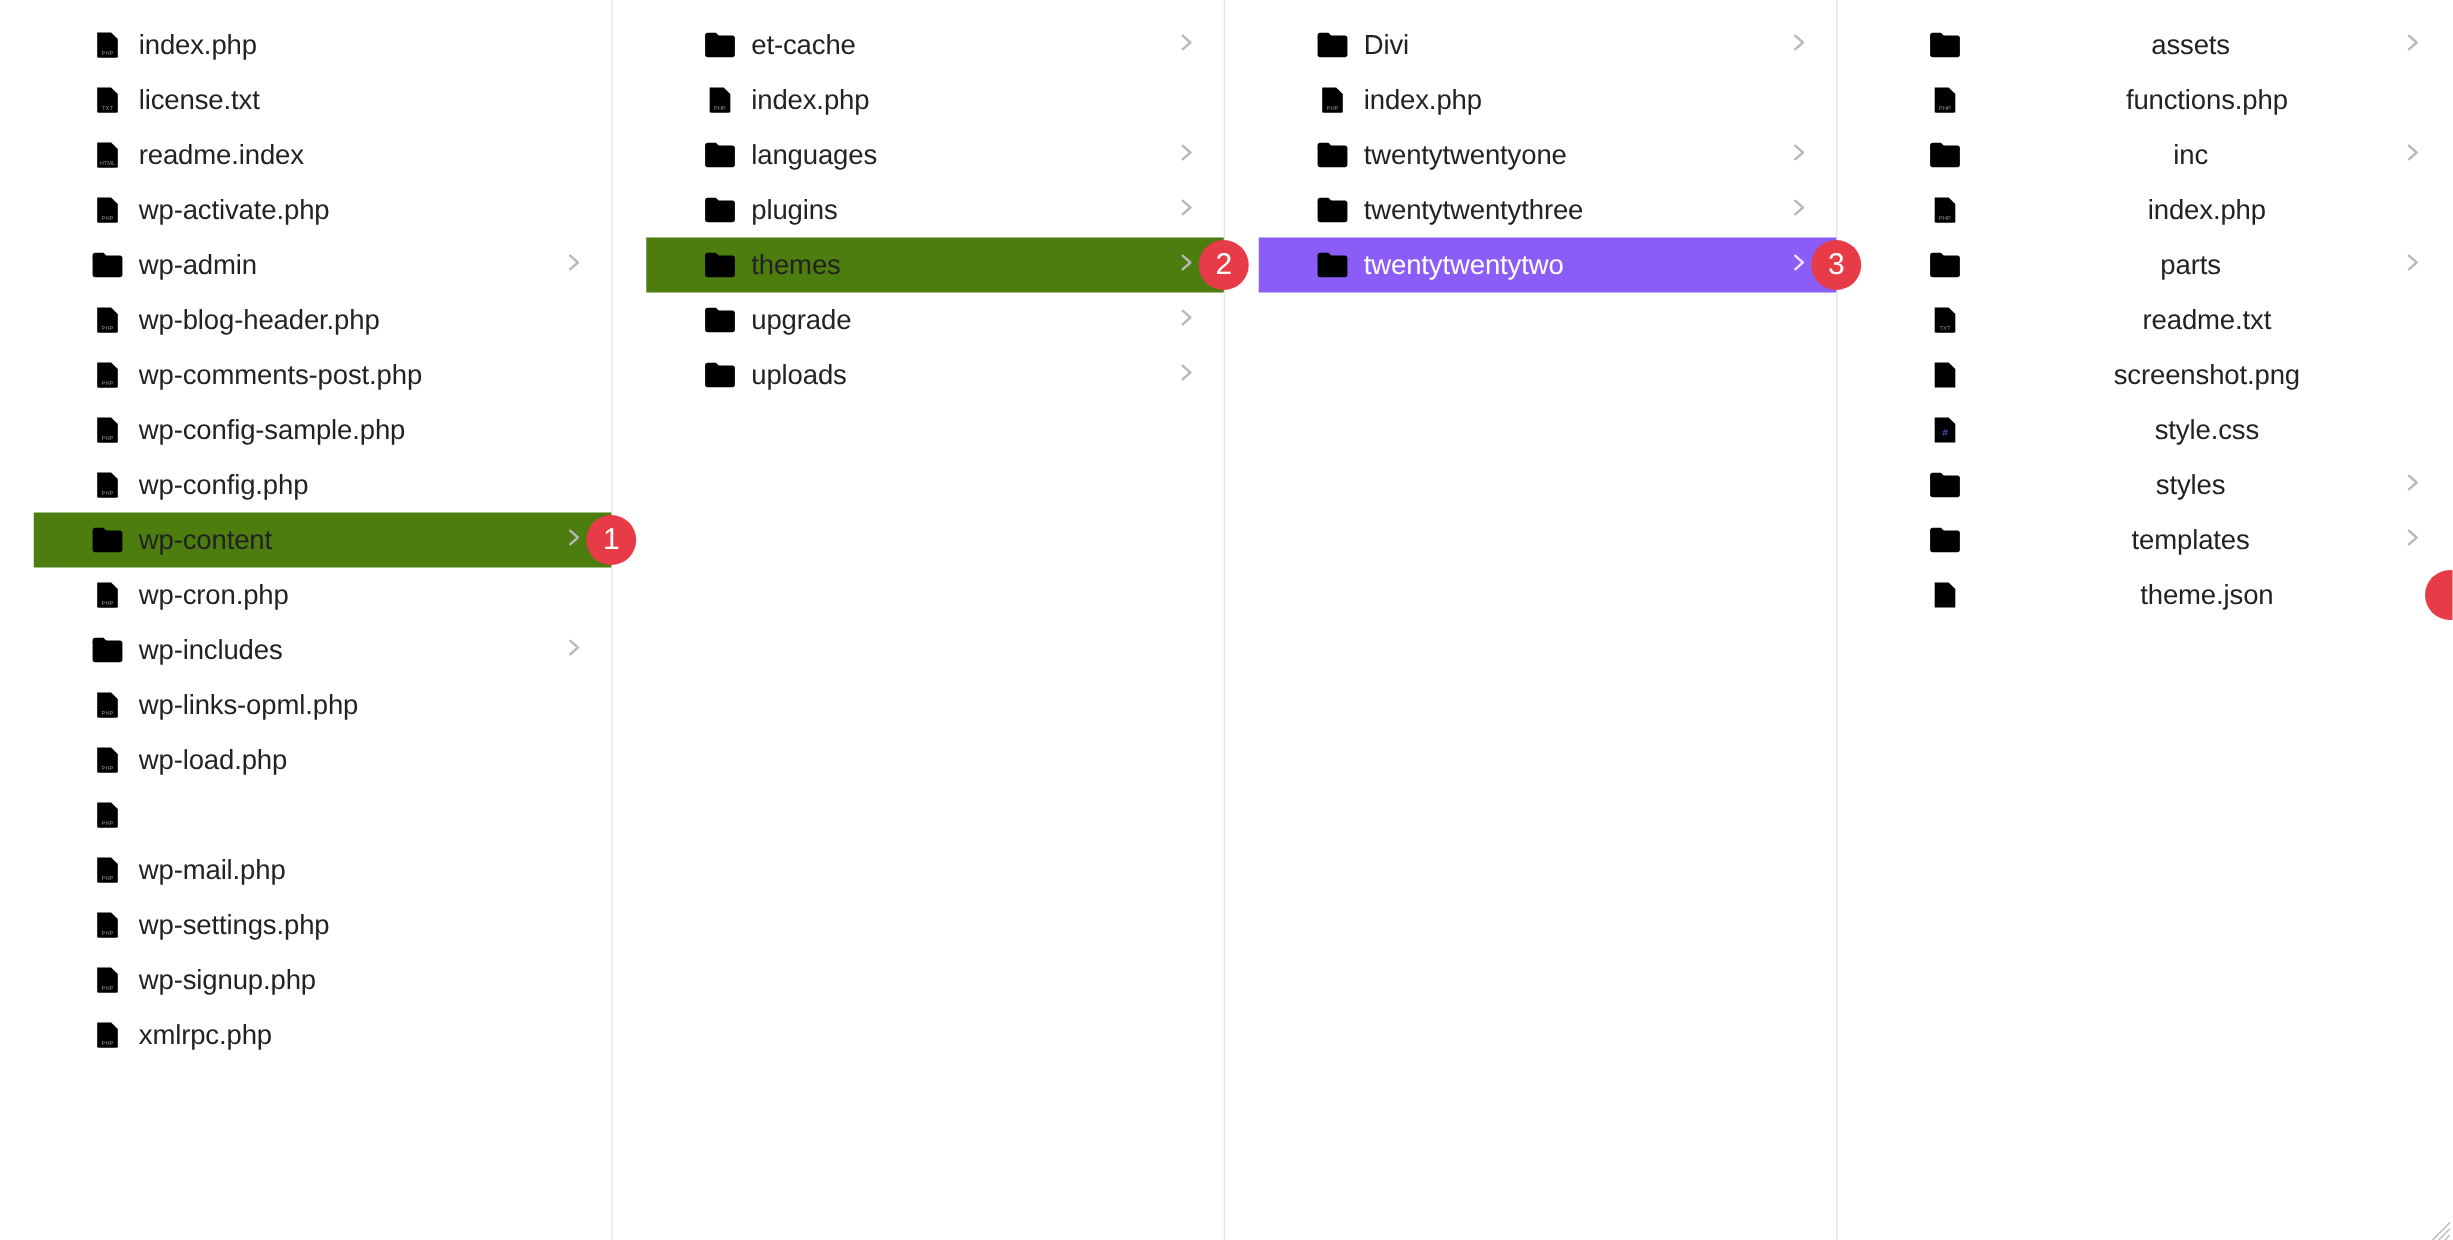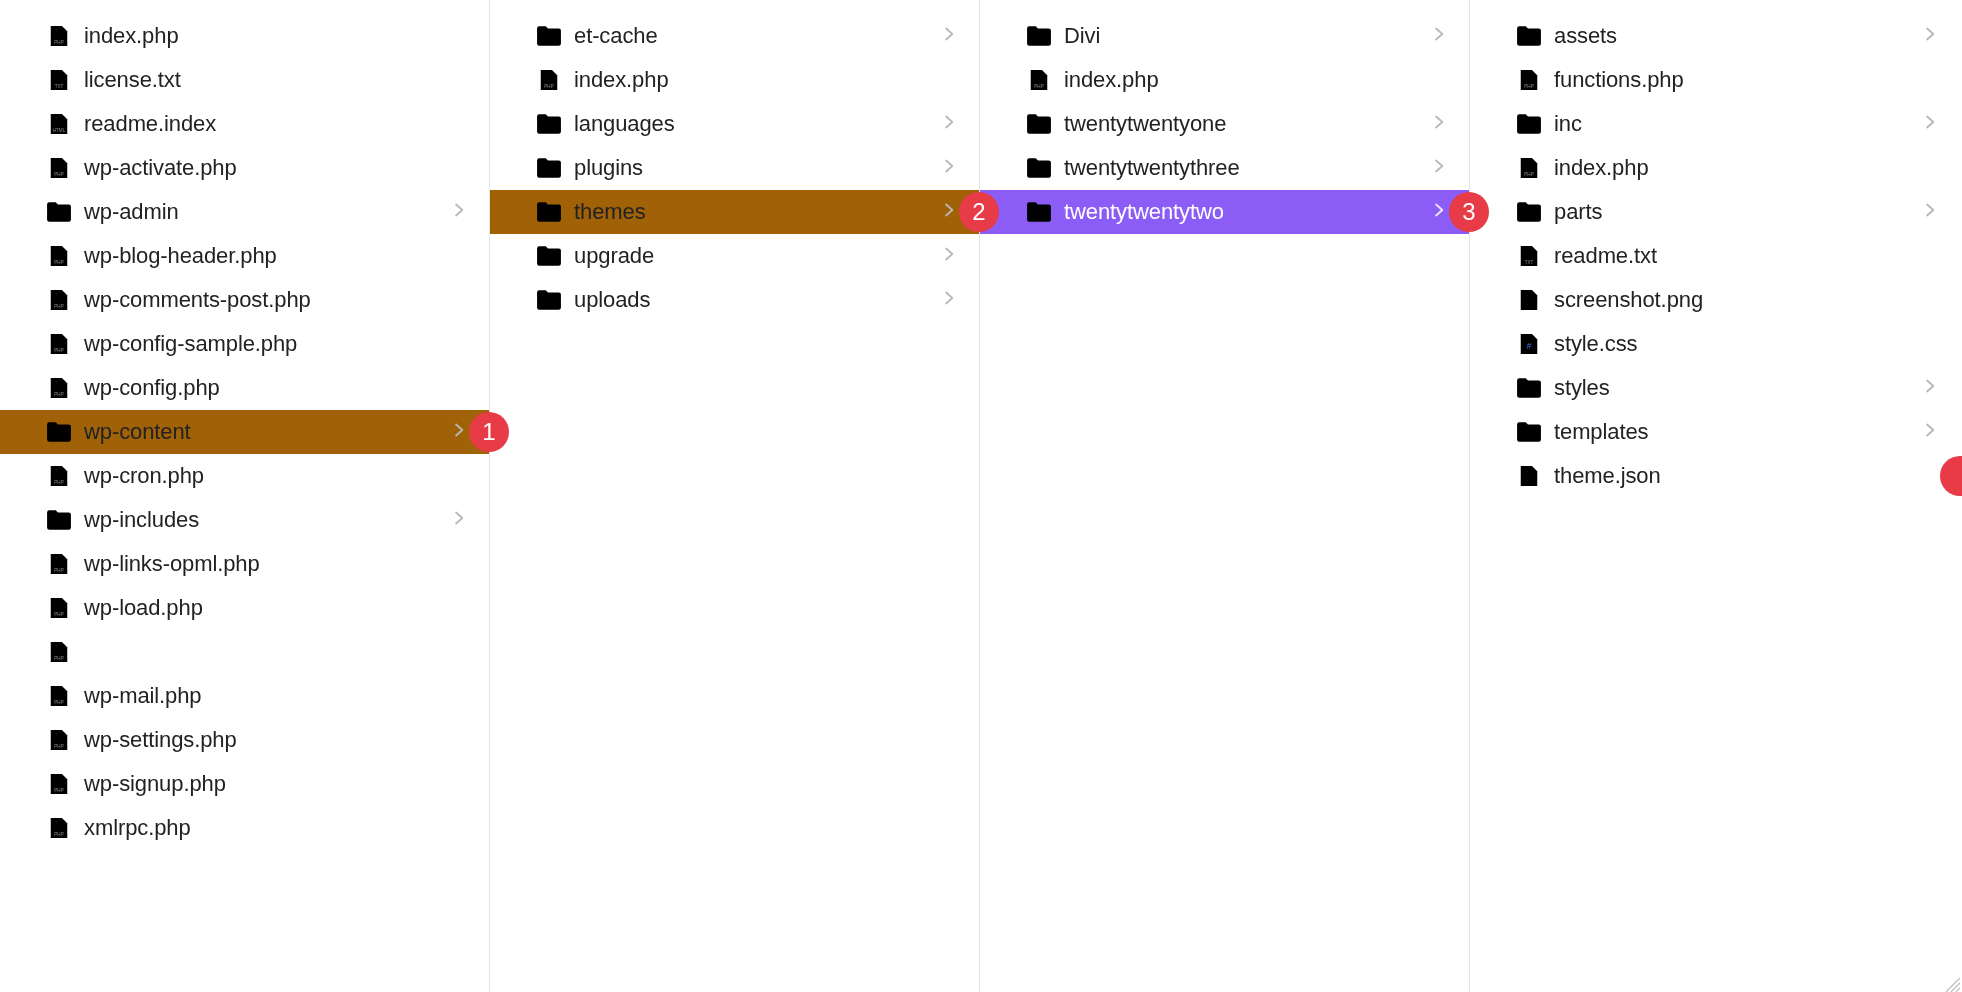--- a/index.html
+++ b/index.html
@@ -17,30 +17,31 @@
     width: 100%;
     height: 100%;
   }
   .column {
     flex: 0 0 490px;
     height: 100%;
     border-right: 1px solid #e4e4e4;
     padding-top: 14px;
     position: relative;
   }
-  .column:last-child { border-right: none; }
+  .column:last-child { border-right: none; text-align: center; }
   .row {
     display: flex;
     align-items: center;
     height: 44px;
     padding-left: 46px;
     padding-right: 10px;
     cursor: default;
     user-select: none;
     position: relative;
+    margin-left: 27px;
   }
   .row .icon {
     width: 26px;
     height: 26px;
     flex: 0 0 26px;
     margin-right: 12px;
     display: inline-flex;
     align-items: center;
     justify-content: center;
   }
@@ -54,21 +55,21 @@
   }
   .row .chev {
     flex: 0 0 18px;
     width: 18px;
     height: 18px;
     color: #b8b8b8;
     display: none;
     margin-right: 8px;
   }
   .row.folder .chev { display: inline-flex; }
-  .row.sel-soft { background: #a16207; }
+  .row.sel-soft { background: #4d7c0f; }
   .row.sel-hard { background: #8b5cf6; color: #fff; }
   .row.sel-hard .chev { color: rgba(255,255,255,0.85); }
   .file-svg .badge-text { font-size: 5px; fill: #888; font-family: Arial, sans-serif; text-anchor: middle; }
   .css-svg .glyph { fill:#4e6af3; font-size:9px; font-family:Arial; text-anchor:middle; }
 
   
   .anno {
     position: absolute;
     width: 40px;
     height: 40px;

